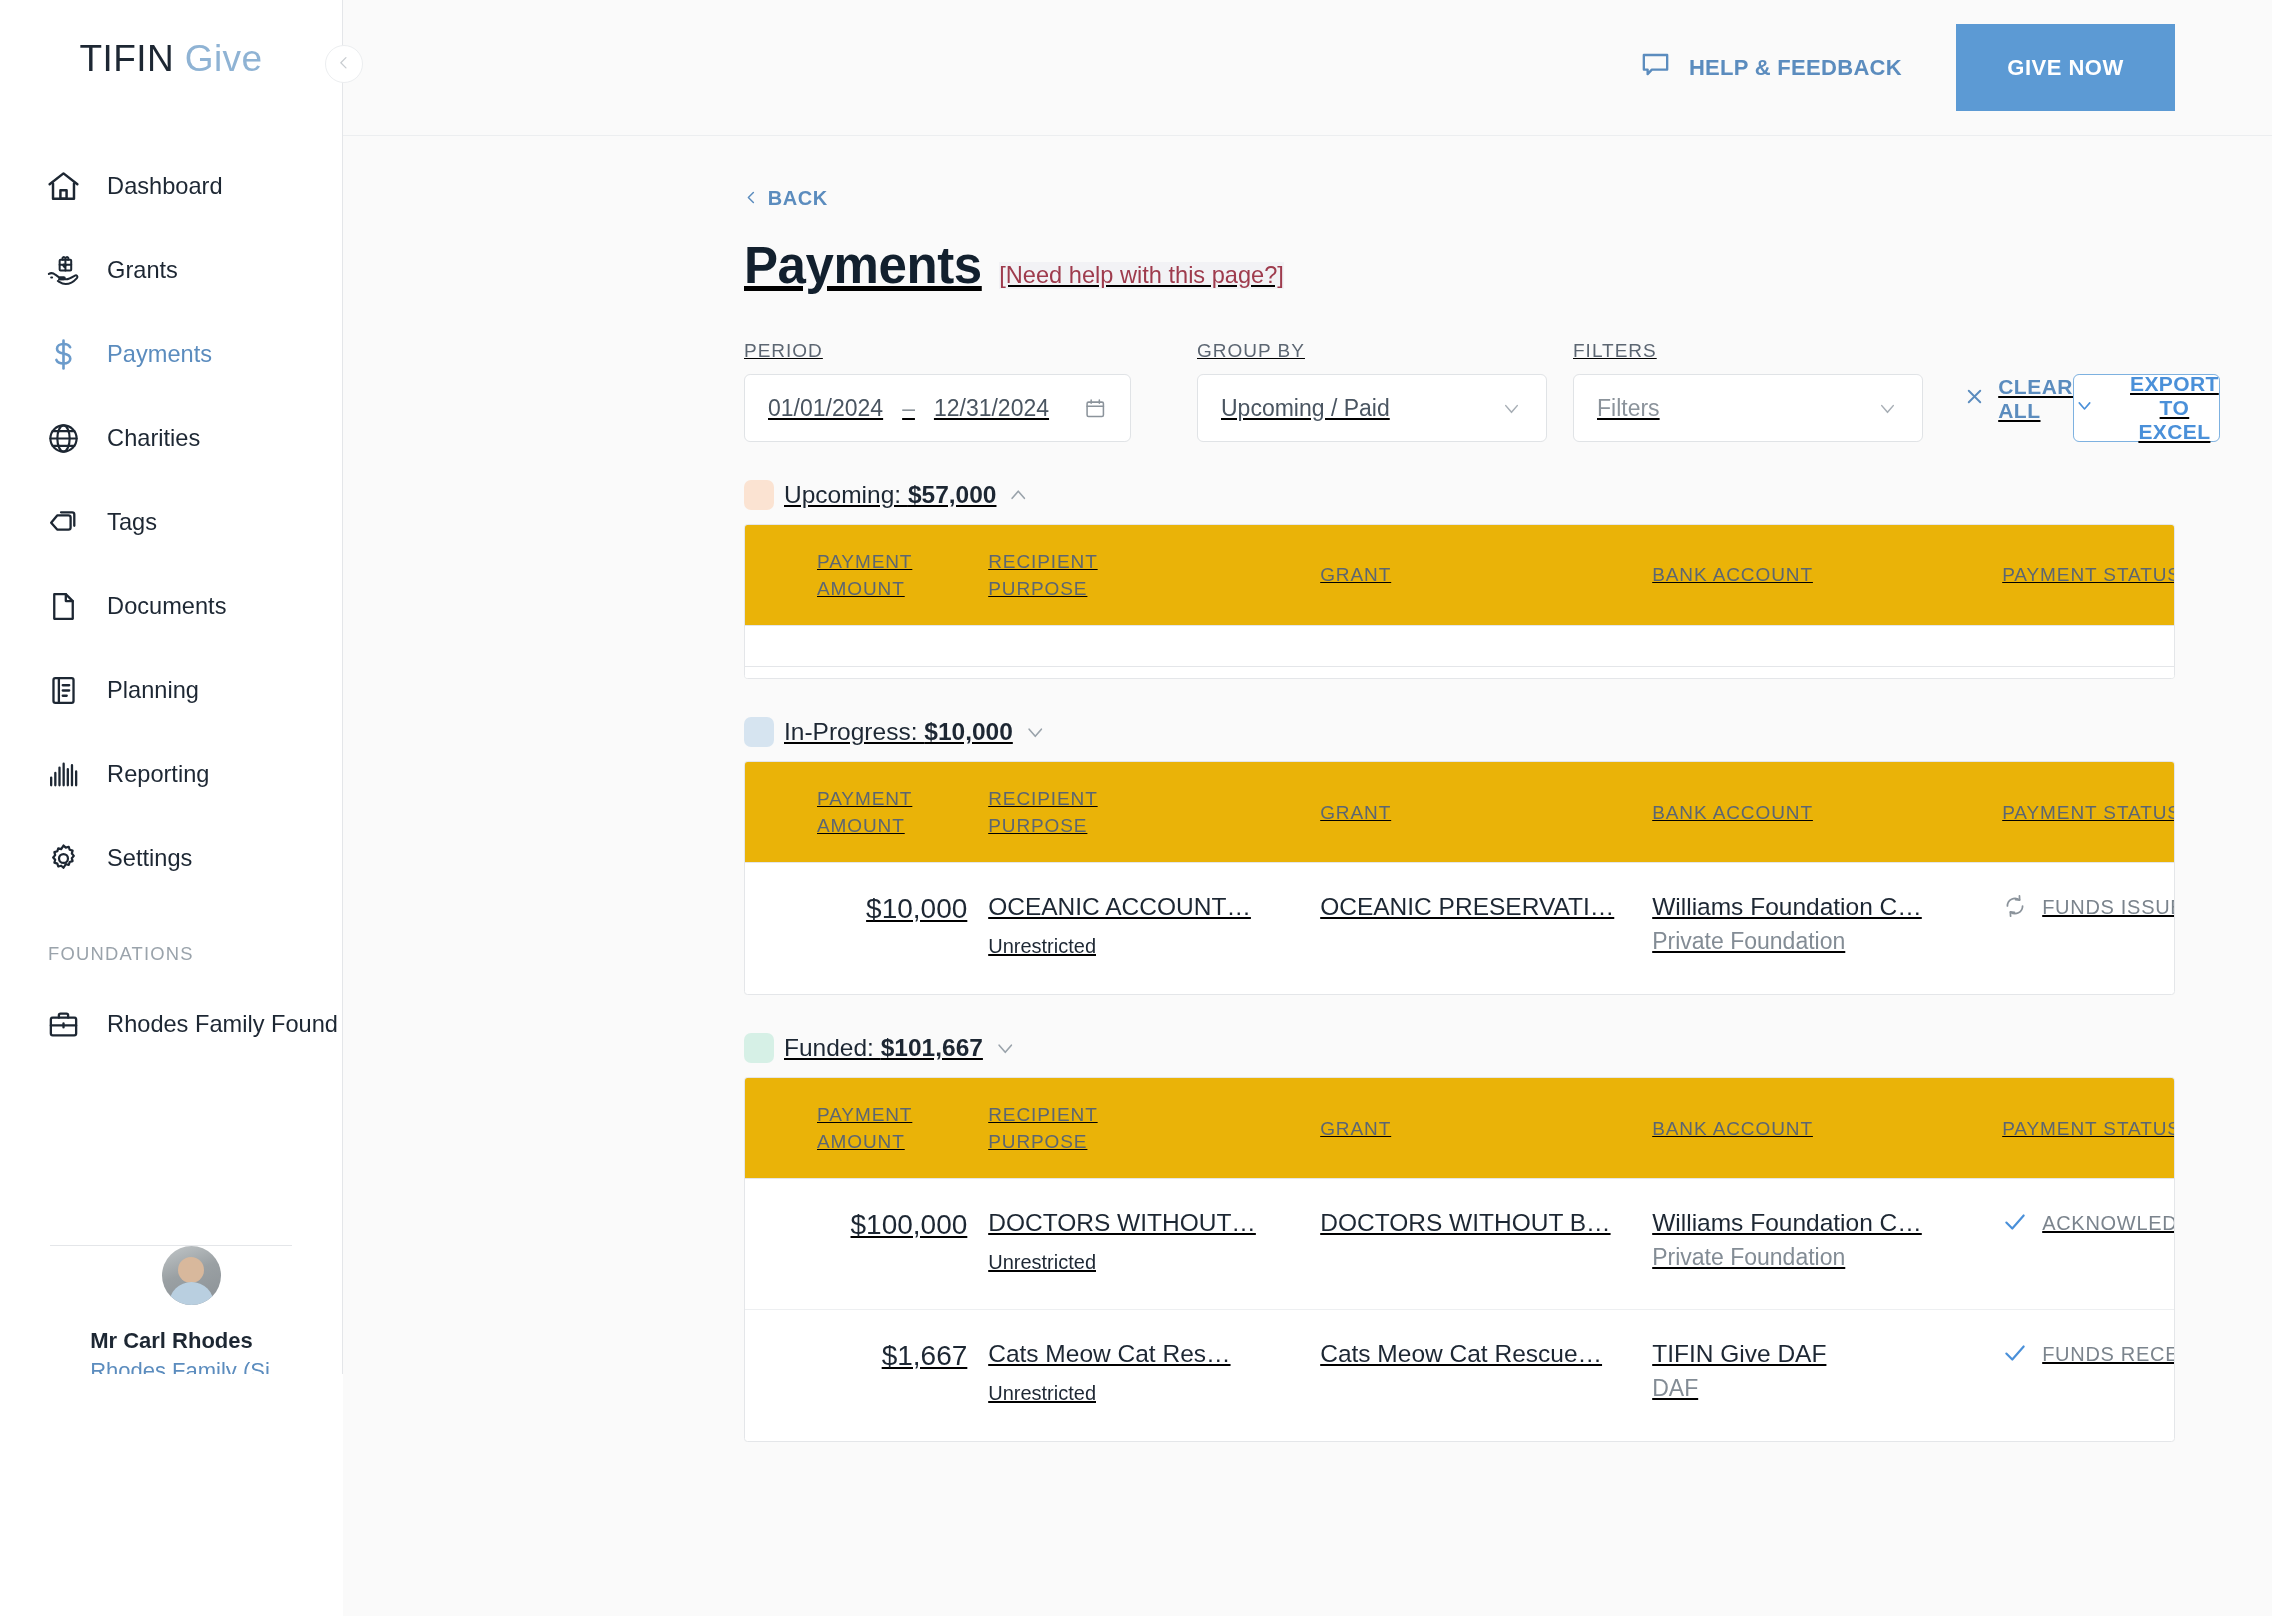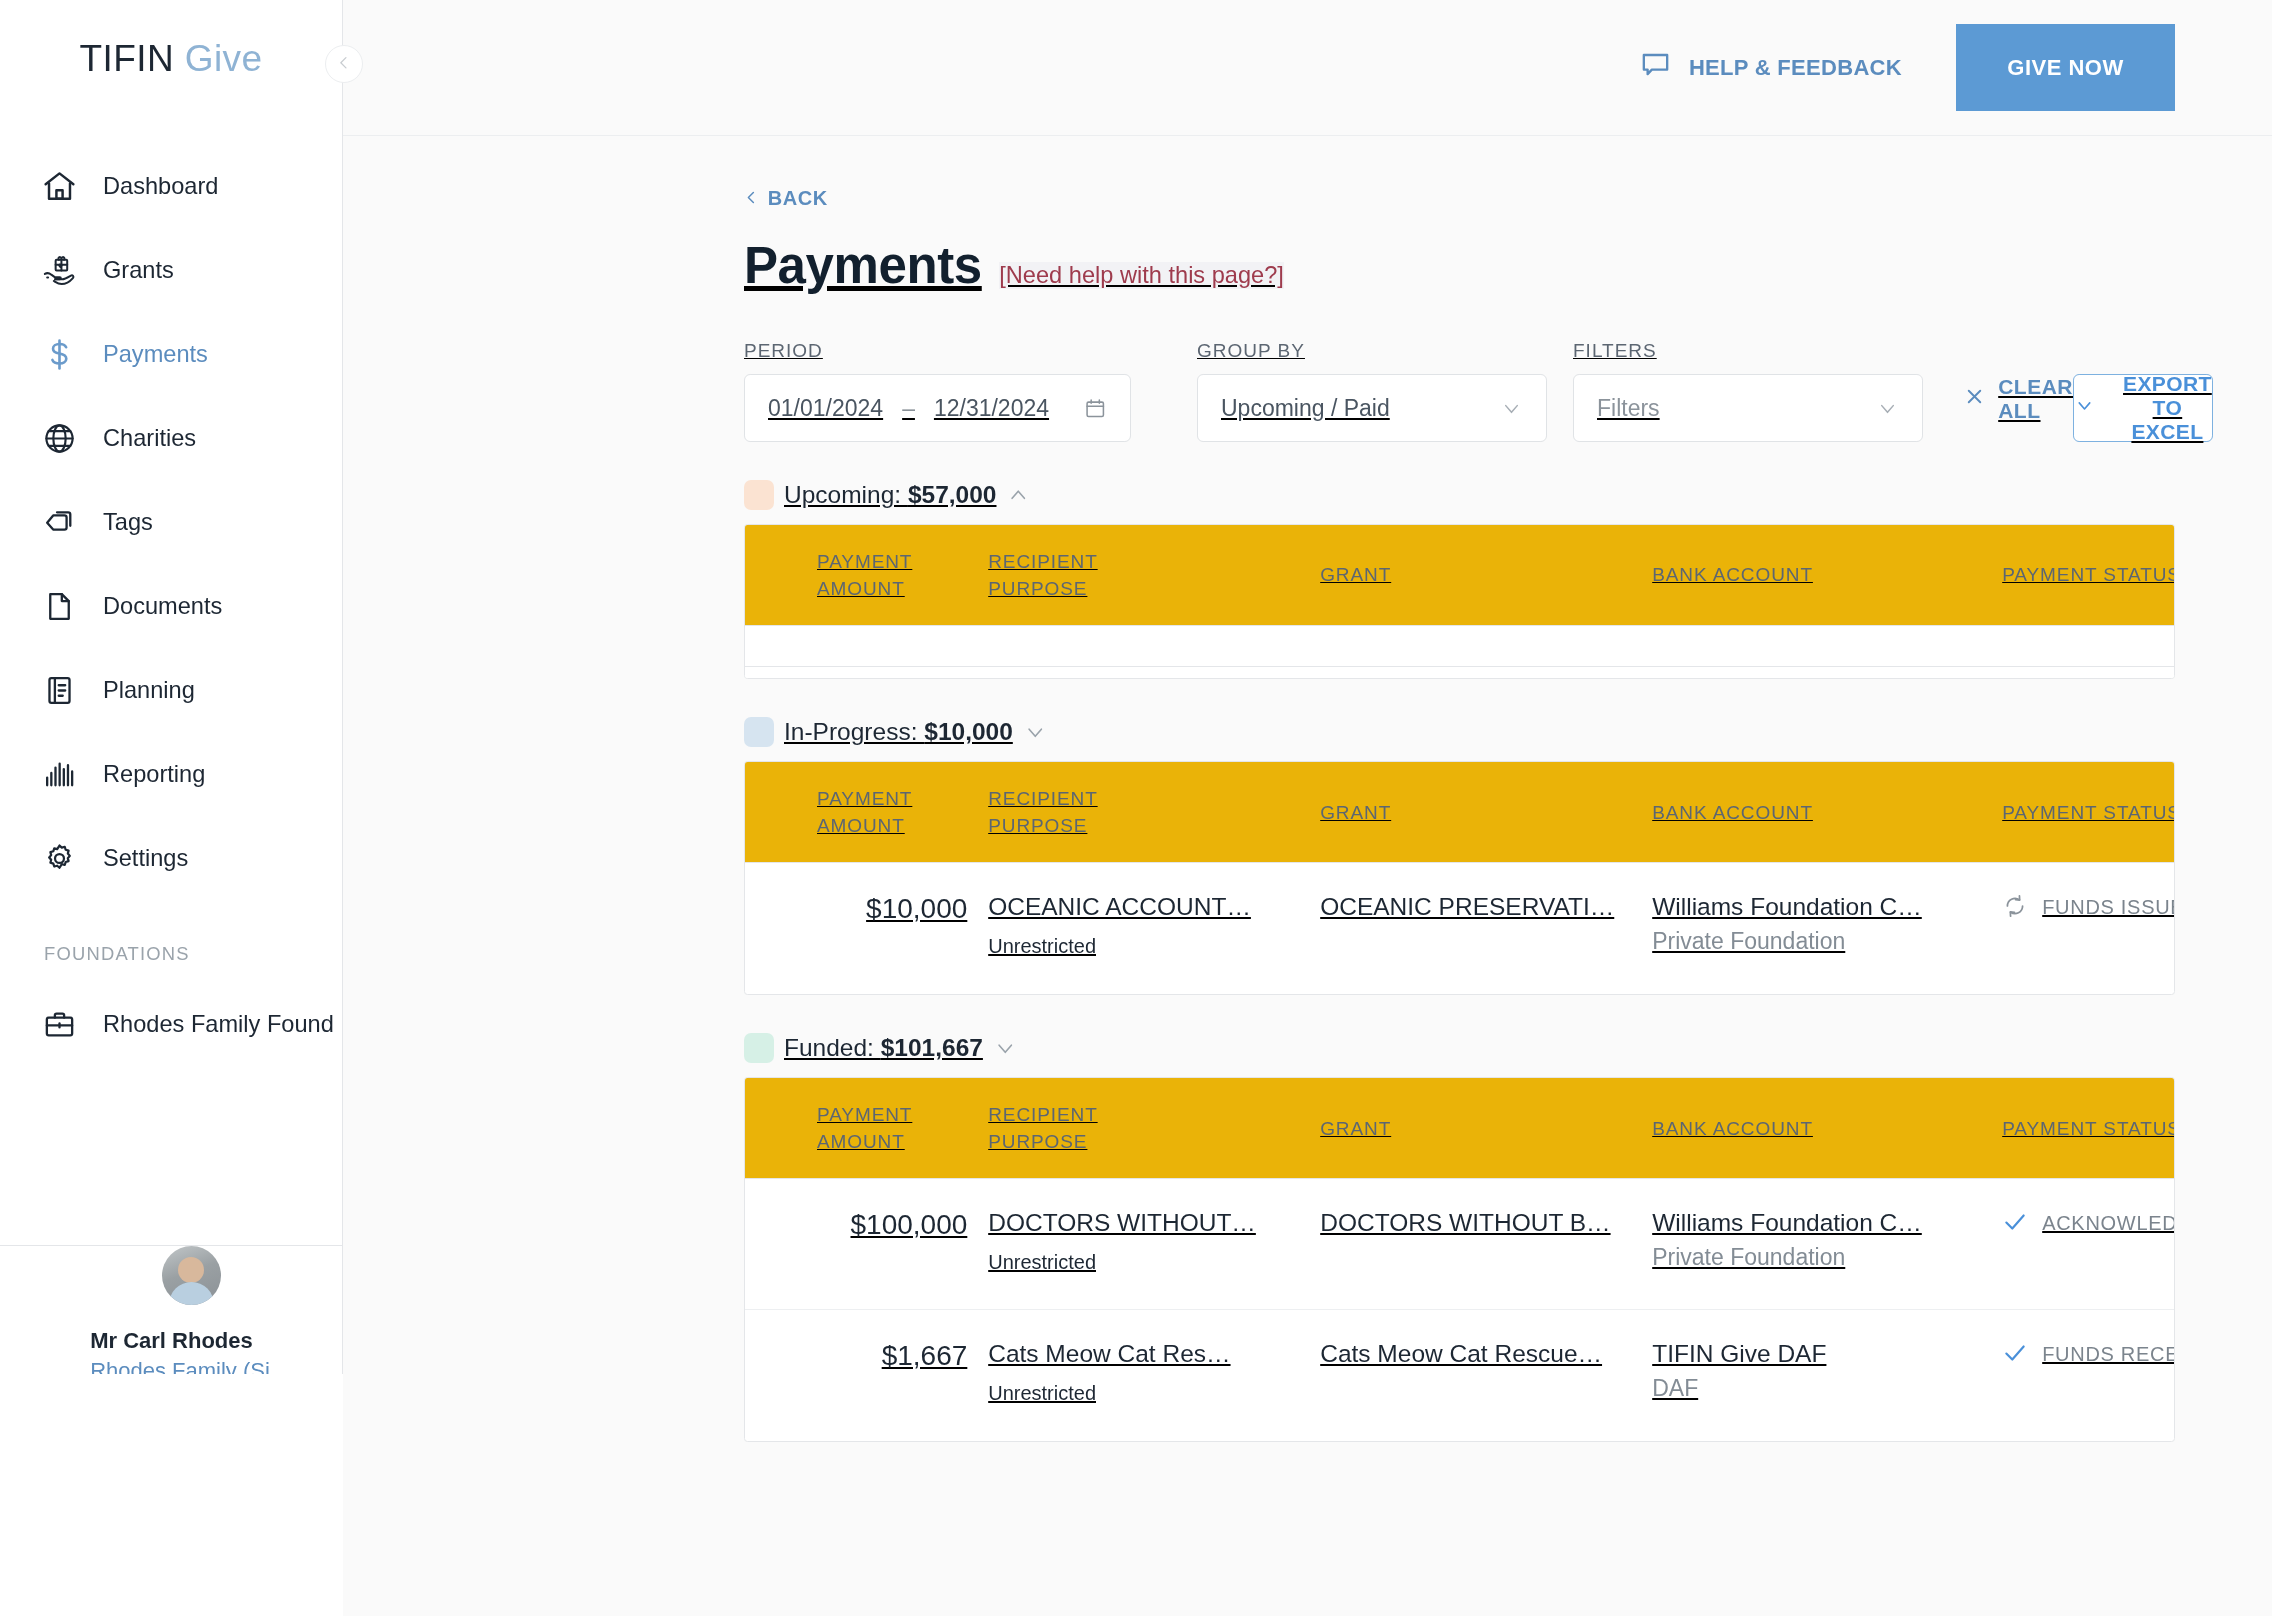--- a/index.html
+++ b/index.html
@@ -12,20 +12,21 @@
   .app { display: flex; width: 2273px; height: 1617px; }
 
   
   .sidebar {
     width: 343px; height: 1374px;
     background: #ffffff;
     border-right: 1.7px solid #e4e6e9;
     position: relative;
     display: flex; flex-direction: column;
     flex: 0 0 343px;
+    align-items: center;
   }
   .brand {
     height: 136px;
     display: flex; align-items: center; justify-content: center;
     padding-bottom: 19px;
   }
   .brand-text { font-size: 37px; letter-spacing: 0.4px; color: #1d2733; font-weight: 400; }
   .brand-text .give { color: #8fb3d4; }
 
   .collapse-btn {
@@ -135,21 +136,21 @@
   .clear-all {
     display: flex; align-items: center; gap: 12.2px; margin-left: 40px; margin-bottom: 19px;
     color: #5b8cbe; font-size: 21px; font-weight: 600; letter-spacing: 0.5px; cursor: pointer;
   }
   .clear-all svg { width: 23px; height: 23px; }
 
   .export-btn {
     margin-left: auto; margin-bottom: 0;
     width: 278px; height: 68px; border: 1.3px solid #7db1e0; border-radius: 6.1px;
     background: #fff; color: #4a90d9; font-size: 21px; font-weight: 700; letter-spacing: 0.4px;
-    display: flex; align-items: center; justify-content: center; gap: 28px; cursor: pointer;
+    display: flex; align-items: center; justify-content: center; gap: 35px; cursor: pointer;
     font-family: inherit;
   }
   .export-btn svg { width: 21px; height: 21px; }
 
   
   .group { margin-top: 38px; }
   .group-header {
     display: flex; align-items: center; gap: 10px; cursor: pointer; margin-bottom: 14px;
   }
   .swatch { width: 30px; height: 30px; border-radius: 7px; flex: 0 0 30px; }

